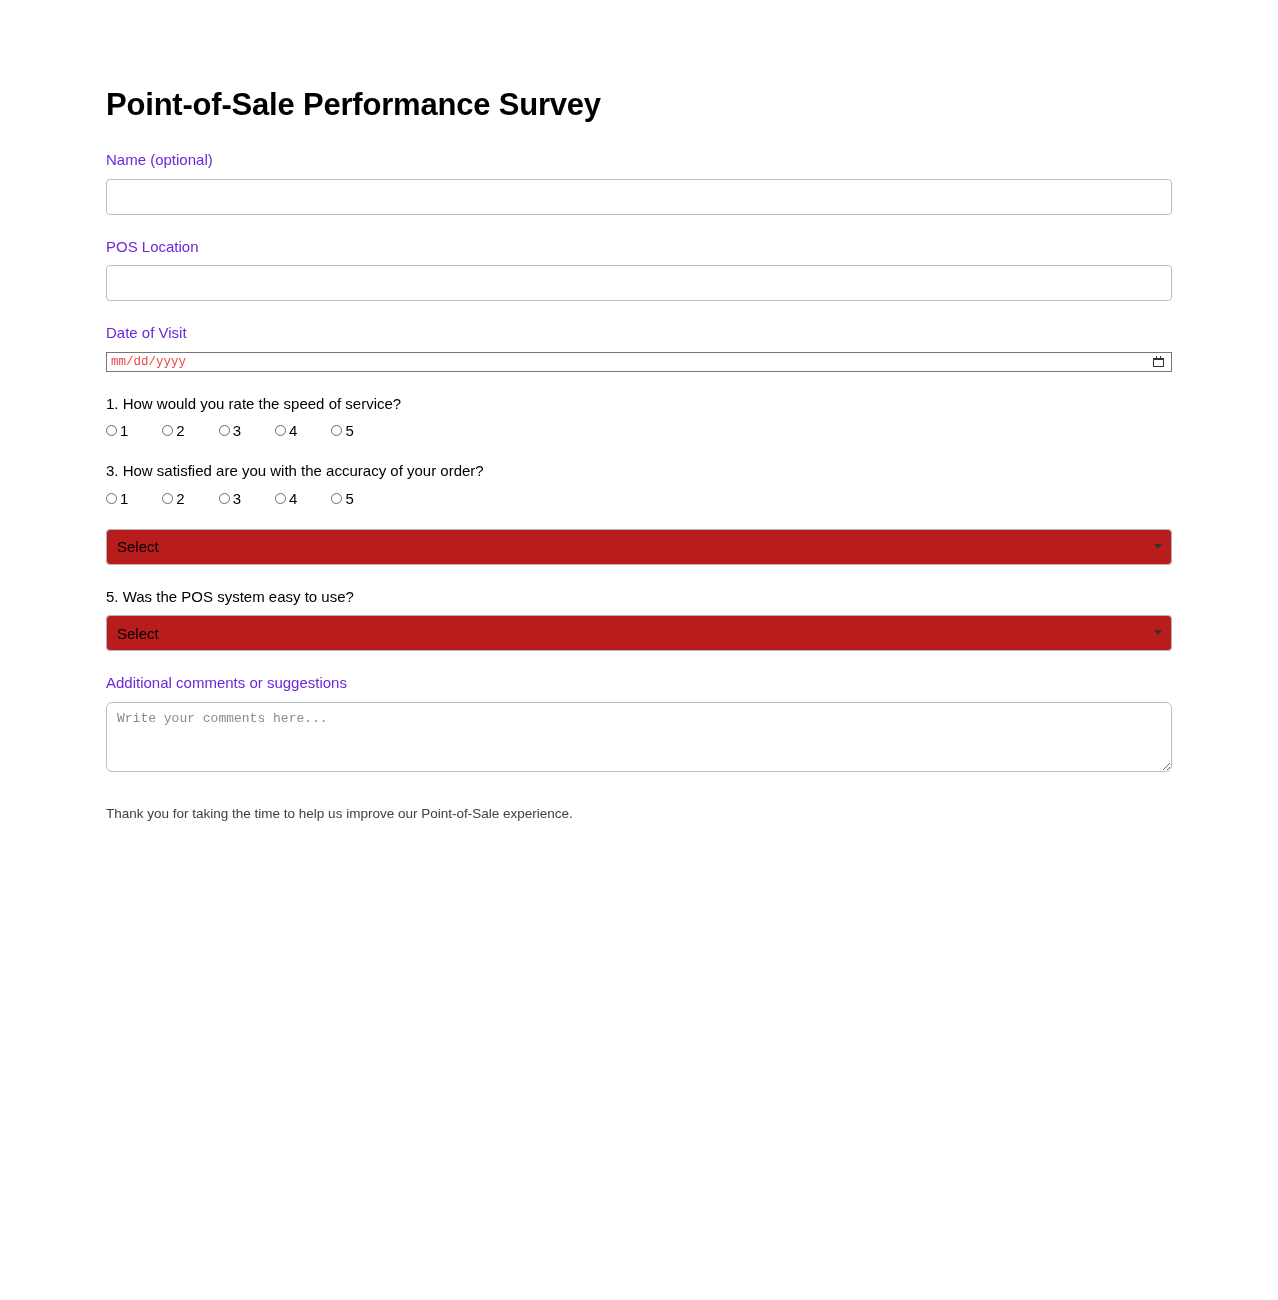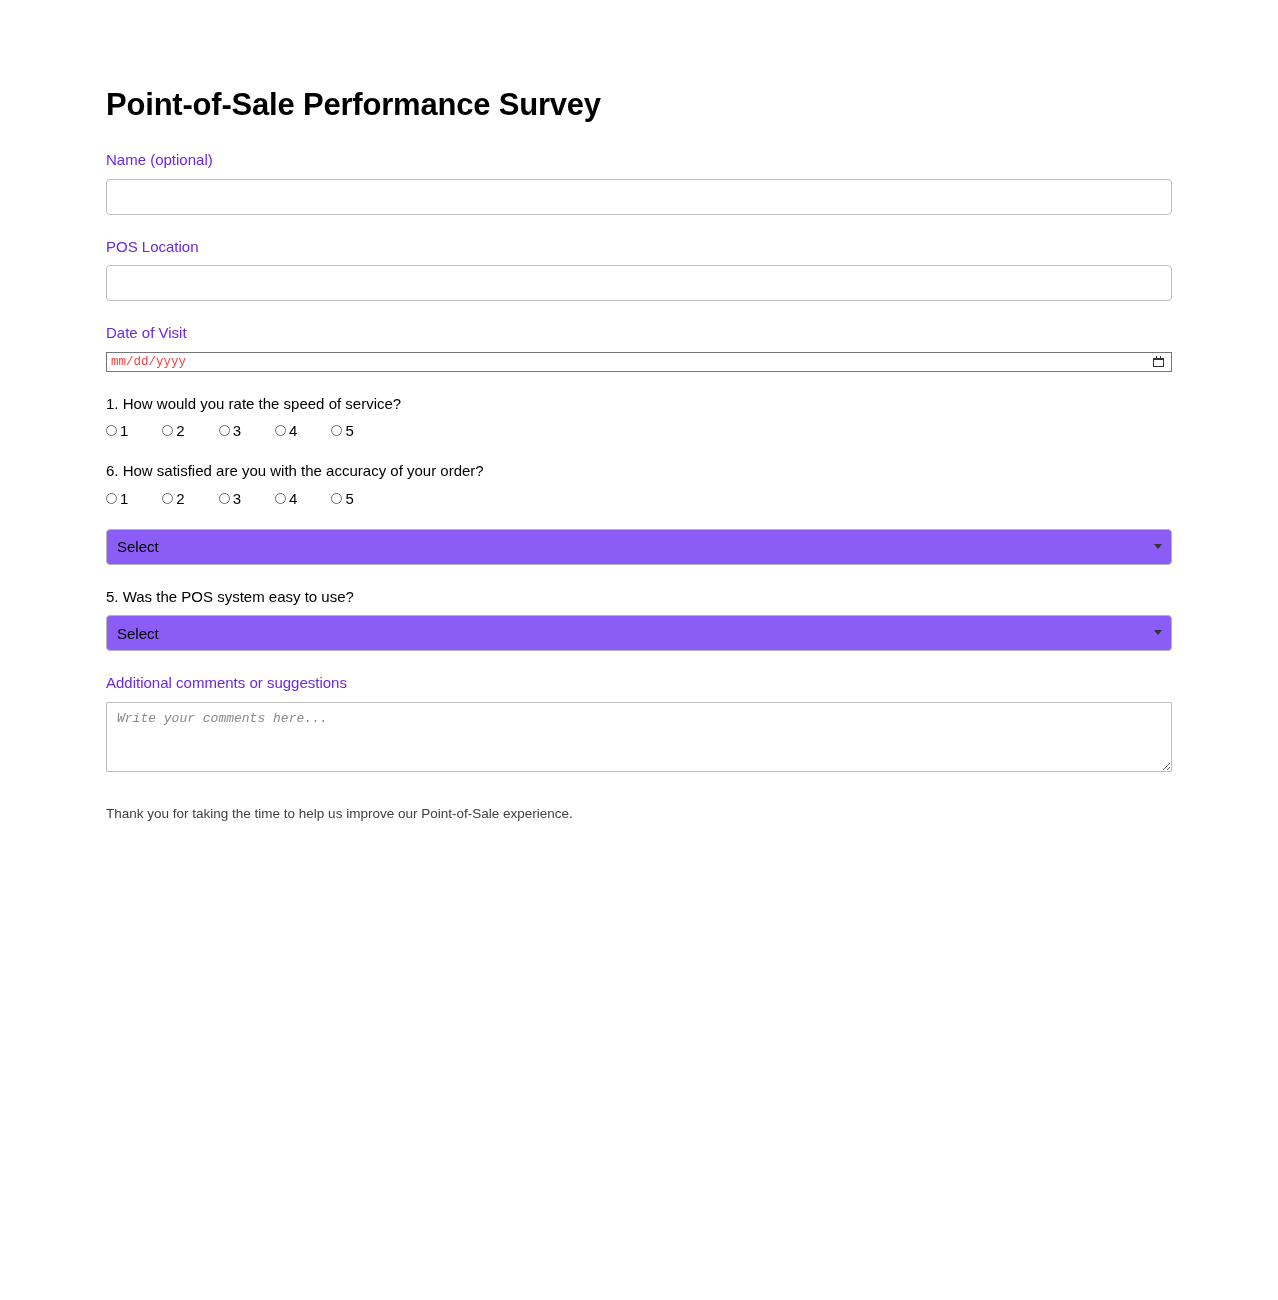--- a/index.html
+++ b/index.html
@@ -136,21 +136,21 @@
   .radio-opt label {
     cursor: default;
   }
   select.select-input {
     display: block;
     width: 1066px;
     height: 36px;
     box-sizing: border-box;
     border: 1px solid #b5b5b5;
     border-radius: 4px;
-    background: #8b5cf6;
+    background: #b91c1c;
     font-family: "Liberation Sans", sans-serif;
     font-size: 15px;
     padding: 2px 10px;
     color: #000;
     outline: none;
     appearance: none;
     -webkit-appearance: none;
   }
   .select-wrap {
     position: relative;
@@ -166,29 +166,28 @@
     border-right: 4.5px solid transparent;
     border-top: 5px solid #333;
     pointer-events: none;
   }
   textarea.comments-input {
     display: block;
     width: 1066px;
     height: 70px;
     box-sizing: border-box;
     border: 1px solid #bdbdbd;
-    border-radius: 1px;
+    border-radius: 6px;
     background: #ffffff;
     font-family: "Liberation Mono", monospace;
     font-size: 13px;
     padding: 8px 10px;
     color: #000;
     outline: none;
     resize: vertical;
-    font-style: italic;
   }
   textarea.comments-input::placeholder {
     color: #8a8a8a;
     font-family: "Liberation Mono", monospace;
     font-size: 13px;
   }
   .thanks-note {
     font-size: 13.5px;
     margin-top: 34px;
     color: #404040;
@@ -244,21 +243,21 @@
         <label>4</label>
       </span>
       <span class="radio-opt">
         <input type="radio" name="q1" style="">
         <label>5</label>
       </span>
     </div>
   </div>
 
   <div class="question-block">
-    <div class="question-text">6. How satisfied are you with the accuracy of your order?</div>
+    <div class="question-text">3. How satisfied are you with the accuracy of your order?</div>
     <div class="radio-row">
       <span class="radio-opt">
         <input type="radio" name="q2" style="">
         <label>1</label>
       </span>
       <span class="radio-opt">
         <input type="radio" name="q2" style="">
         <label>2</label>
       </span>
       <span class="radio-opt">

